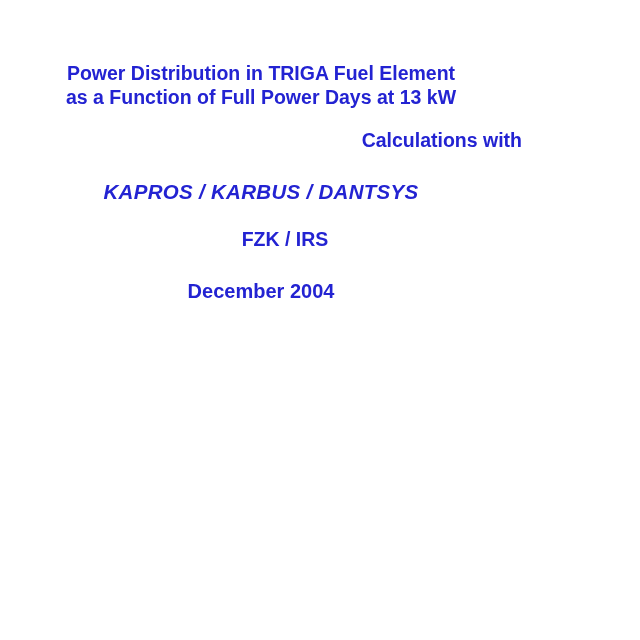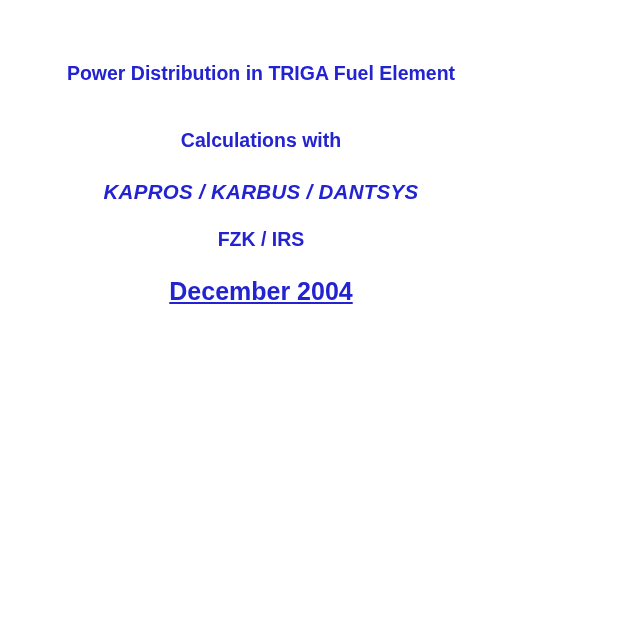--- a/index.html
+++ b/index.html
@@ -35,33 +35,34 @@
   }
   .title-block {
     position: absolute;
     left: 0;
     top: 61px;
     width: 100%;
     font-size: 19.5px;
     line-height: 24px;
     white-space: nowrap;
   }
-  .subtitle-calculations { top: 128px; font-size: 19.5px; }
+  .subtitle-calculations { top: 128px; font-size: 19.5px; text-align: right; }
   .subtitle-codes        { top: 180px; font-size: 20.5px; letter-spacing: 0.3px; font-style: italic; }
-  .subtitle-organization { top: 227px; font-size: 19.5px; }
-  .subtitle-date         { top: 279px; font-size: 25px; text-decoration: underline; }
+  .subtitle-organization { top: 227px; font-size: 19.5px; padding-left: 24px; }
+  .subtitle-date         { top: 279px; font-size: 20px; }
 </style>
 </head>
 <body>
 
 <div class="page">
   <div class="text-layer">
 
     <div class="title-block">
       <div>Power Distribution in TRIGA Fuel Element</div>
+      <div>as a Function of Full Power Days at 13 kW</div>
     </div>
 
     <div class="line subtitle-calculations">Calculations with</div>
 
     <div class="line subtitle-codes">KAPROS / KARBUS / DANTSYS</div>
 
     <div class="line subtitle-organization">FZK / IRS</div>
 
     <div class="line subtitle-date">December 2004</div>
 

